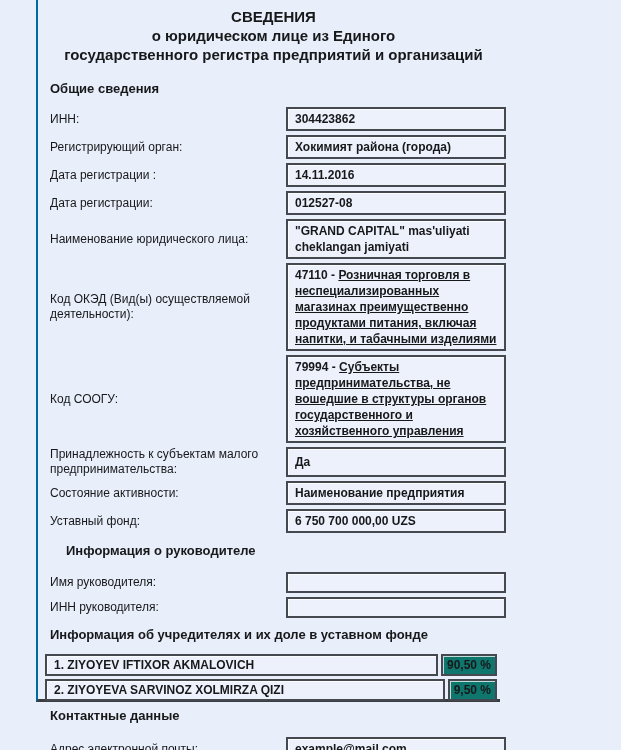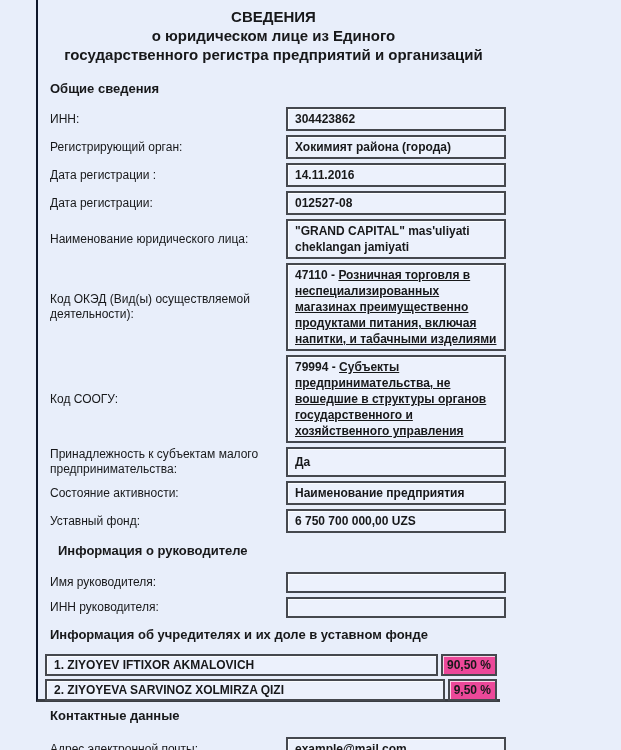--- a/index.html
+++ b/index.html
@@ -8,37 +8,37 @@
     width: 621px; height: 750px;
     background: #e8eefa;
     font-family: "Liberation Sans", "DejaVu Sans", sans-serif;
     color: #17181a;
     font-size: 12px;
   }
   .doc {
     margin-left: 36px;
     width: 464px;
     height: 702px;
-    border-left: 2px solid #0f172a;
+    border-left: 2px solid #0369a1;
     border-bottom: 3px solid #3a3d42;
     padding: 0 3px 0 12px;
   }
   .title {
     padding-top: 7px;
     text-align: center;
     font-weight: bold;
     font-size: 15px;
     line-height: 19px;
   }
   .sec-h {
     font-weight: bold;
     font-size: 13px;
   }
   .sec-h.general  { margin: 17px 0 11px 0; }
-  .sec-h.director { margin: 10px 0 14px 8px; }
+  .sec-h.director { margin: 10px 0 14px 16px; }
   .sec-h.founders { margin: 9px 0 12px 0; }
   .sec-h.contacts { margin: 7px 0 14px 0; }
   .row { display: flex; align-items: stretch; margin-bottom: 4px; }
   .lbl {
     flex: 0 0 236px;
     padding-right: 12px;
     display: flex;
     align-items: center;
     line-height: 15px;
   }
@@ -65,21 +65,21 @@
     box-shadow: inset 1px 1px 0 rgba(255,255,255,0.75);
     padding: 2px 7px;
     display: flex; align-items: center;
     min-height: 21px;
     font-weight: bold;
   }
   .f-share {
     flex: 0 0 46px;
     margin-left: 3px;
     border: 2px solid #45484e;
-    background: #ec4899;
+    background: #0f766e;
     box-shadow: inset 1px 1px 0 rgba(255,255,255,0.75);
     padding: 2px 4px;
     display: flex; align-items: center;
     font-weight: bold;
     white-space: nowrap;
   }
 </style>
 </head>
 <body>
 

